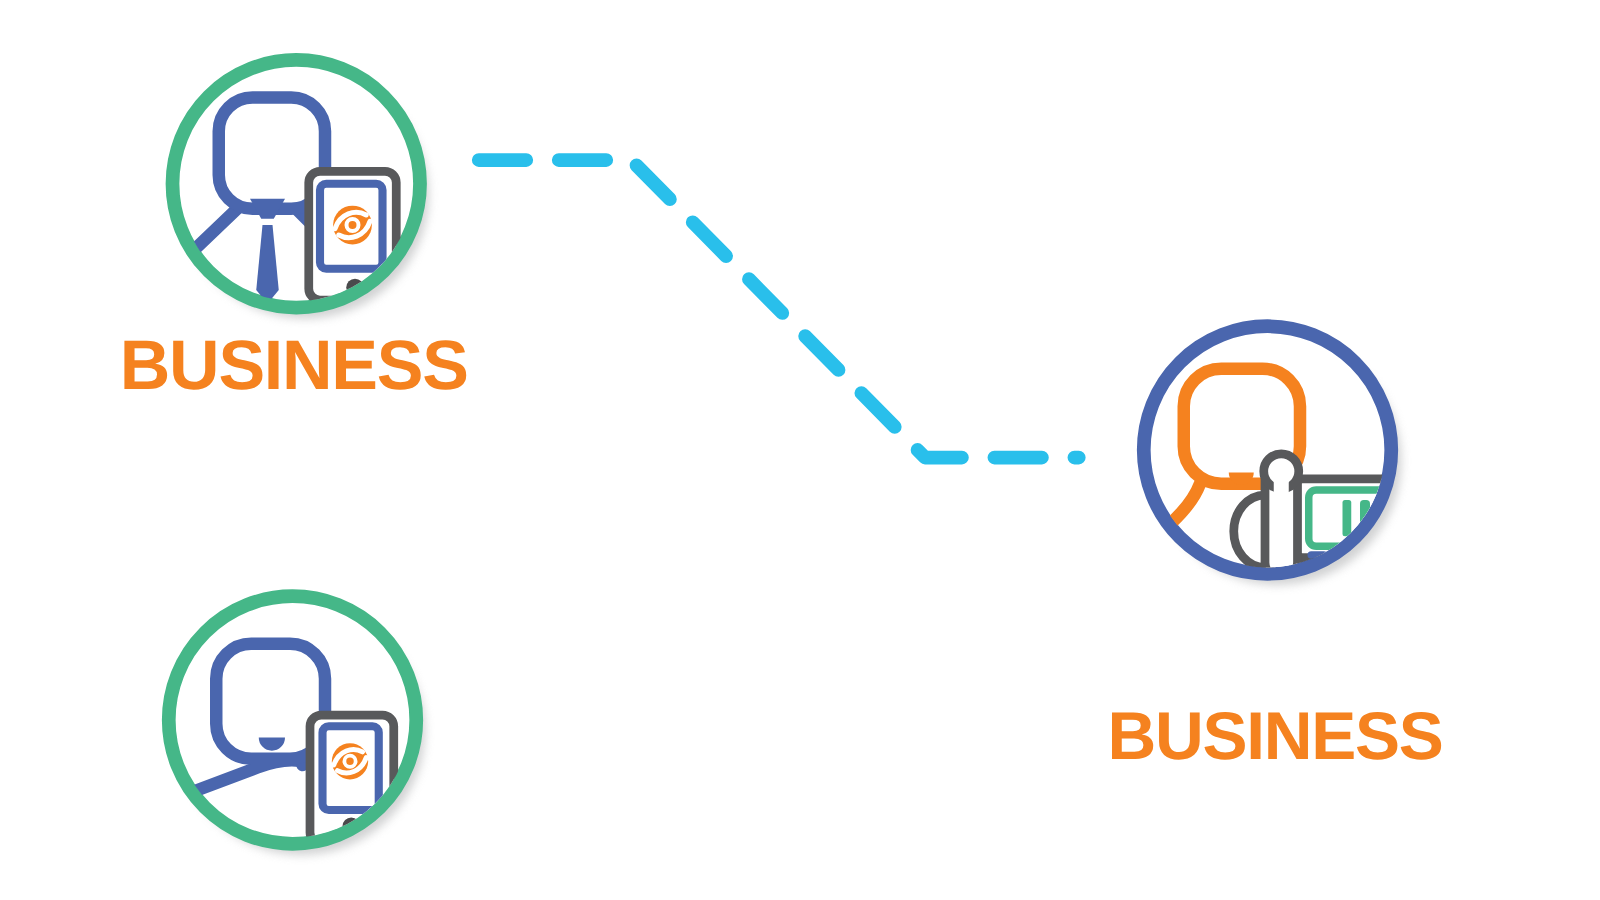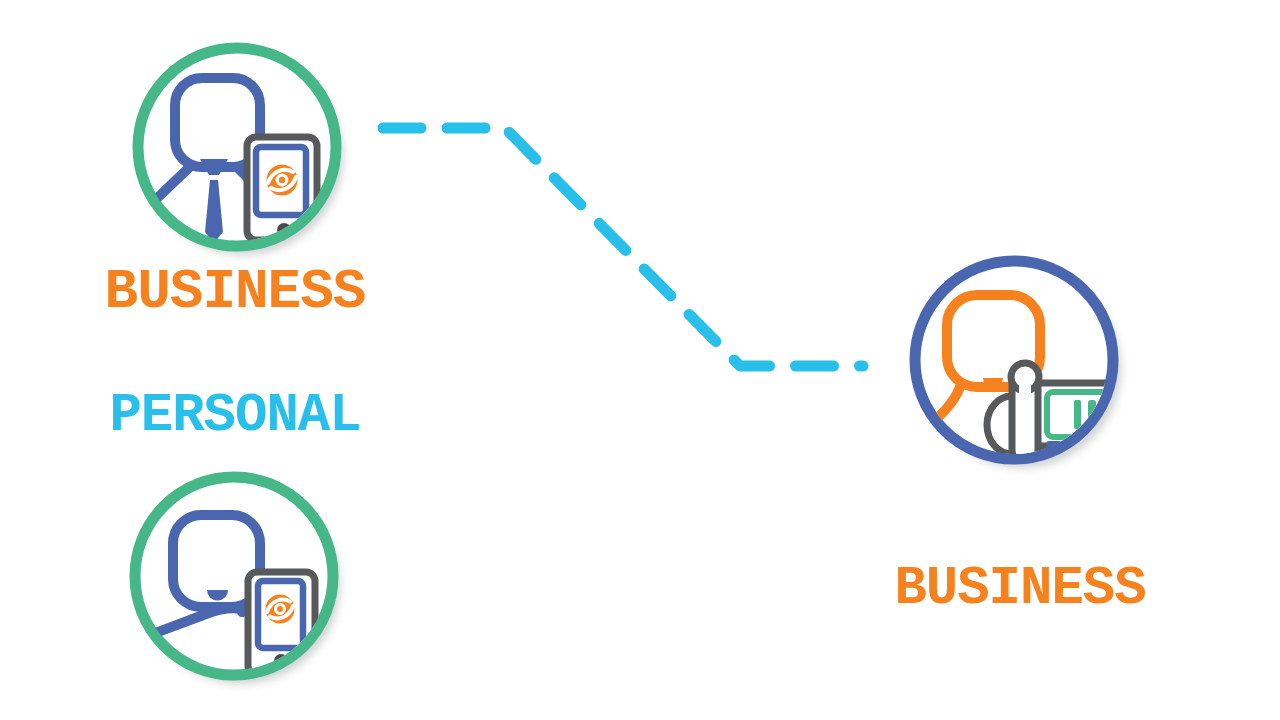--- a/index.html
+++ b/index.html
@@ -12,21 +12,21 @@
     --shadow:#C9CACB;
     --bg:#FFFFFF;
   }
   *{margin:0;padding:0;box-sizing:border-box;}
   html,body{width:1280px;height:720px;overflow:hidden;}
   body{
     background:var(--bg);
     font-family:"Liberation Sans","DejaVu Sans",sans-serif;
     position:relative;
   }
-  .canvas{position:absolute;inset:0;width:1260px;height:720px;font-family:Liberation Mono, monospace;}
+  .canvas{position:absolute;inset:0;width:1260px;height:720px;}
   .abs{position:absolute;}
   .label{
     text-align:center;
     line-height:1.05;
     white-space:nowrap;
     user-select:none;
   }
   .label-business-left{
     left:60px;top:263px;width:350px;
     font-size:56px;font-weight:bold;letter-spacing:-1px;
@@ -101,21 +101,20 @@
           <circle r="4.8" fill="none" stroke="#fff" stroke-width="3.2"></circle>
         </g>
         <circle class="home-btn" cx="37" cy="93" r="7"></circle>
         <circle class="fill-orange" cx="39" cy="95" r="2.6"></circle>
       </g>
     </g>
   </svg>
 
   <div class="abs label label-business-left">BUSINESS</div>
 
-  <div class="abs label label-personal">PERSONAL</div>
 
   <svg class="abs" style="left:120px;top:462px;" width="230" height="230" viewBox="0 0 230 230">
     <defs>
         <clipPath id="clipB">
           <circle cx="114" cy="114" r="94"></circle>
         </clipPath>
       </defs>
     <circle class="shadow-disc" cx="121" cy="123" r="99"></circle>
     <circle class="ring-green" cx="114" cy="114" r="99"></circle>
     <g clip-path="url(#clipB)">

